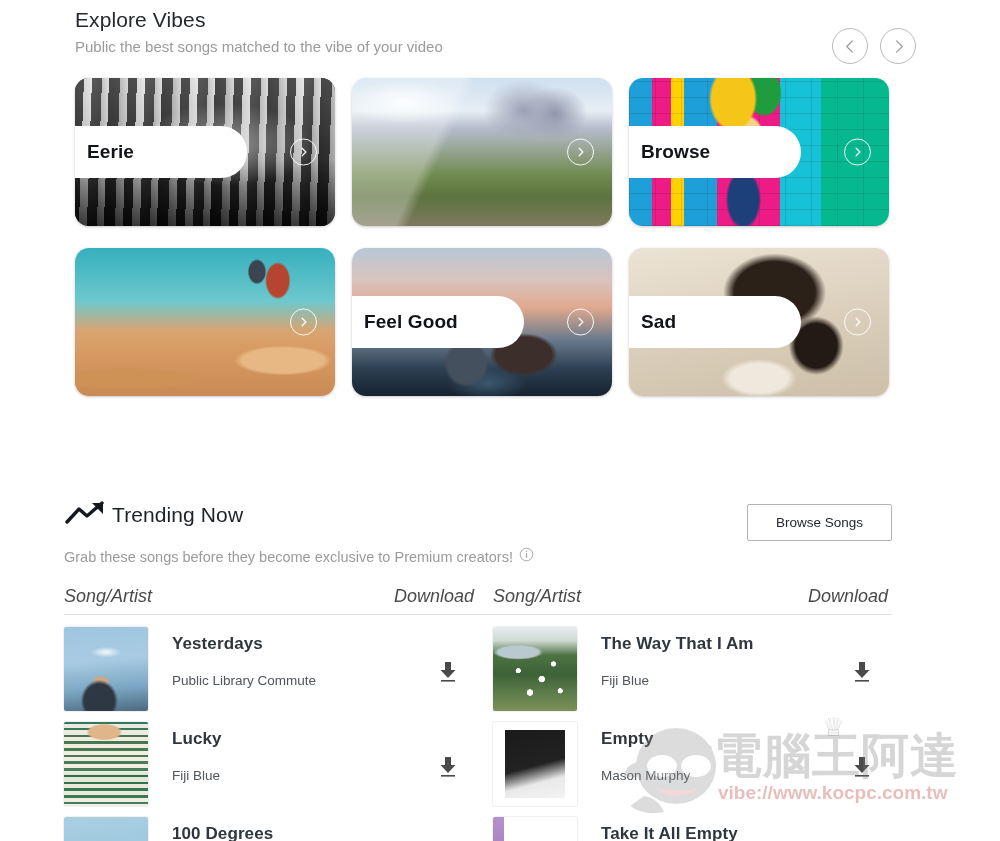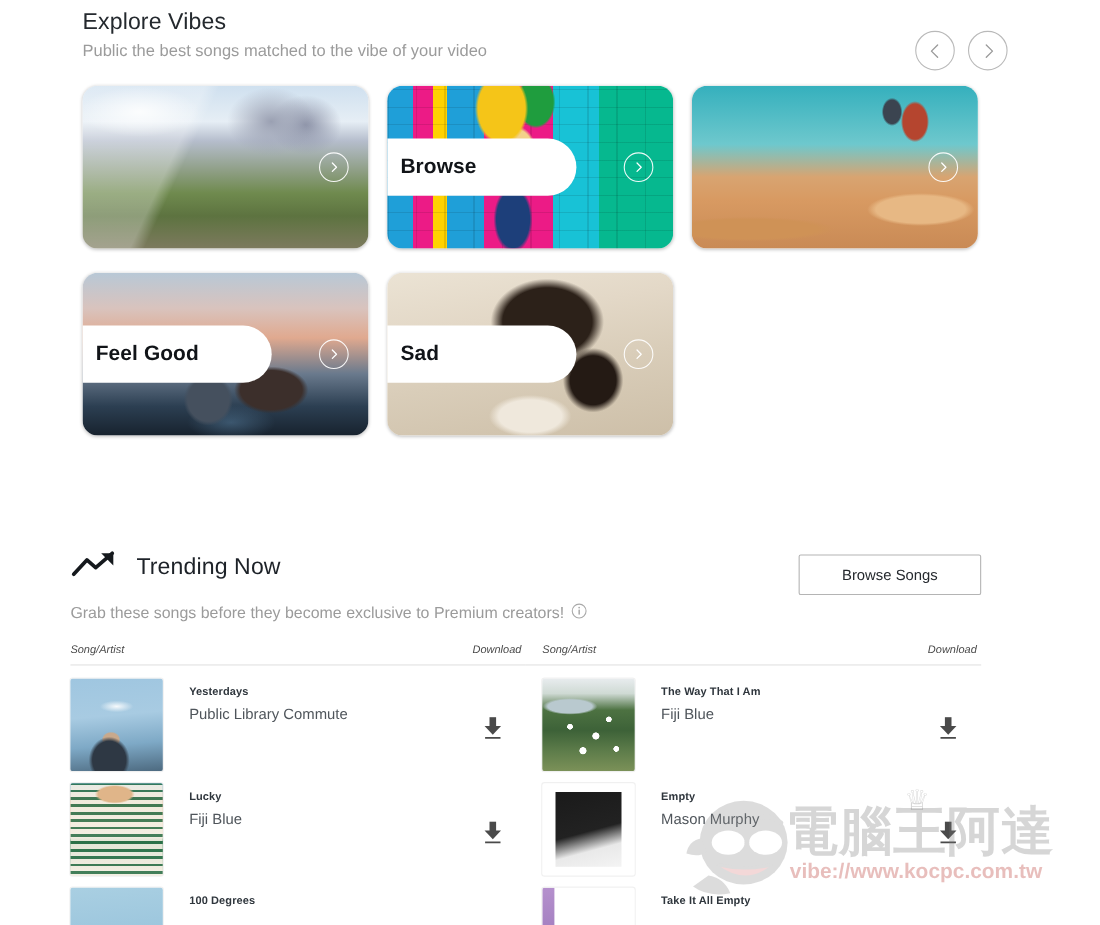--- a/index.html
+++ b/index.html
@@ -177,21 +177,21 @@
   
   .trending-wrap {
     position: absolute;
     left: 64px; top: 500px;
     width: 828px;
   }
   .trending-head {
     display: flex; align-items: flex-start; justify-content: space-between;
   }
   .trending-title-row {
-    display: flex; align-items: center; gap: 16px;
+    display: flex; align-items: center; gap: 4px;
   }
   .trend-icon { display:block; }
   .trending-title {
     font-size: 21px;
     color: #1d2228;
     font-weight: 400;
     letter-spacing: 0.1px;
   }
   .trending-sub-row {
     display: flex; align-items: center; gap: 6px;
@@ -200,21 +200,21 @@
   .trending-sub {
     font-size: 14.5px;
     color: #9b9b9b;
   }
   .info-icon { display:block; }
 
   .browse-btn {
     border: 1px solid #b4b4b4;
     background: #ffffff;
     border-radius: 2px;
-    width: 166px; height: 37px;
+    width: 145px; height: 37px;
     font-size: 13.5px;
     color: #25292e;
     font-family: "Liberation Sans", sans-serif;
     cursor: pointer;
     margin-top: 4px;
   }
 
   
   .songs {
     position: absolute;
@@ -224,49 +224,49 @@
     grid-template-columns: 414px 414px;
   }
   .col { }
   .col-head {
     display: flex; justify-content: space-between; align-items: baseline;
     padding: 0 4px 7px 0;
     border-bottom: 1px solid #e2e2e2;
   }
   .col-right .col-head { padding-left: 15px; }
   .col-head span {
-    font-size: 10px;
+    font-size: 18px;
     font-style: italic;
     color: #4a4a4a;
   }
   .song-row {
     display: flex; align-items: flex-start;
     height: 95px;
     padding-top: 12px;
   }
   .col-right .song-row { padding-left: 15px; }
   .thumb {
     width: 84px; height: 84px;
     flex: 0 0 84px;
     border-radius: 2px;
     box-shadow: 0 0 0 1px rgba(0,0,0,0.06);
     overflow: hidden;
     position: relative;
   }
   .song-meta { flex: 1; padding-left: 24px; padding-top: 7px; }
   .song-title {
-    font-size: 10px;
+    font-size: 17px;
     font-weight: bold;
     color: #2f363d;
     letter-spacing: 0.1px;
   }
   .song-artist {
     font-size: 13.5px;
     color: #4f555b;
-    margin-top: 7px;
+    margin-top: 19px;
   }
   .dl-cell {
     flex: 0 0 60px;
     display: flex; justify-content: center; align-items: flex-start;
     padding-top: 34px;
     cursor: pointer;
   }
   .dl-cell svg { display: block; }
 
   
@@ -385,20 +385,31 @@
   <div class="nav-circle">
     <span>
       <svg width="15" height="15" viewBox="0 0 16 16">
           <path d="M6 2 L12 8 L6 14" fill="none" stroke="#9a9a9a" stroke-width="1.3" stroke-linecap="round" stroke-linejoin="round"></path>
         </svg>
     </span>
   </div>
 </div>
 
 <div class="vibes-grid" id="vibes-grid">
+    <div class="vibe-card">
+      <div class="vibe-img art-eerie"></div>
+      <div class="vibe-pill">
+        <span class="vibe-label">Eerie</span>
+      </div>
+      <div class="vibe-arrow">
+        <svg width="11" height="11" viewBox="0 0 16 16">
+          <path d="M6 2.5 L11.5 8 L6 13.5" fill="none" stroke="#ffffff" stroke-width="1.7" stroke-linecap="round" stroke-linejoin="round"></path>
+        </svg>
+      </div>
+    </div>
     <div class="vibe-card">
       <div class="vibe-img art-epic"></div>
       <div class="vibe-arrow">
         <svg width="11" height="11" viewBox="0 0 16 16">
           <path d="M6 2.5 L11.5 8 L6 13.5" fill="none" stroke="#ffffff" stroke-width="1.7" stroke-linecap="round" stroke-linejoin="round"></path>
         </svg>
       </div>
     </div>
     <div class="vibe-card">
       <div class="vibe-img art-playful"></div>

